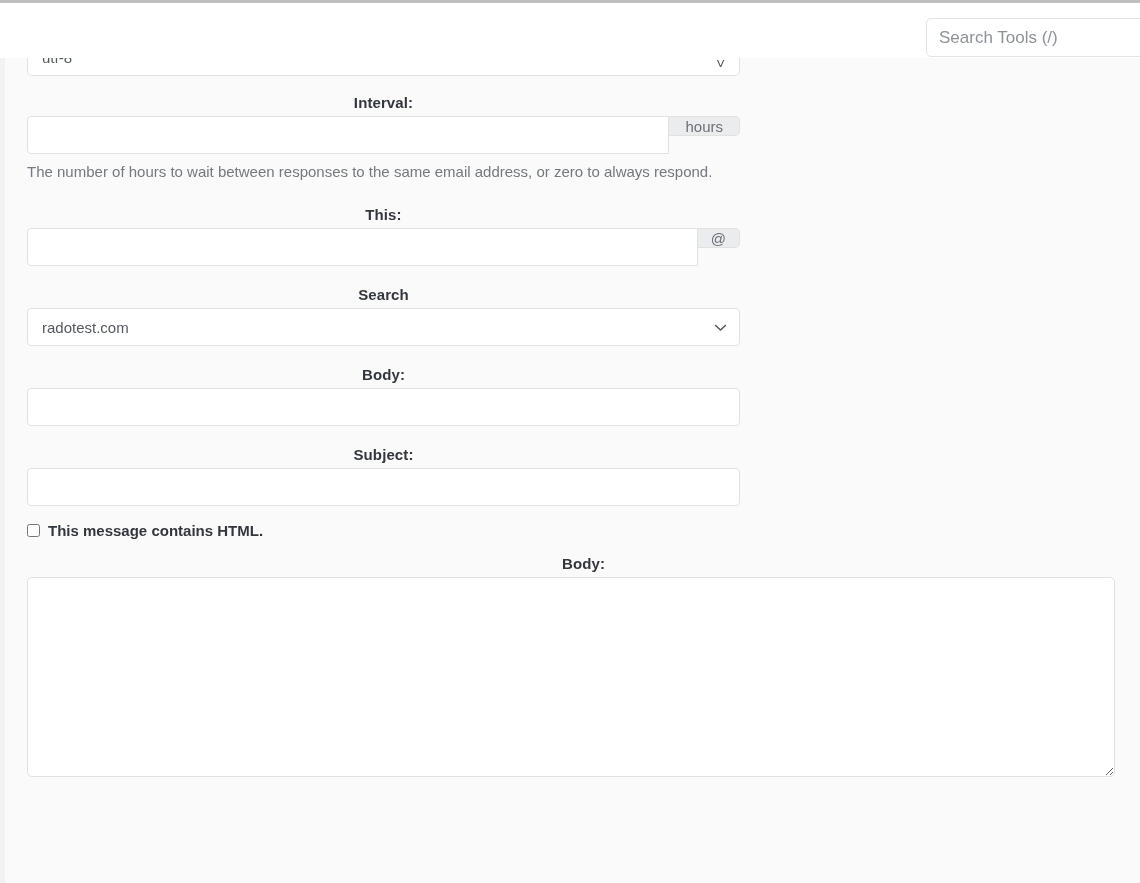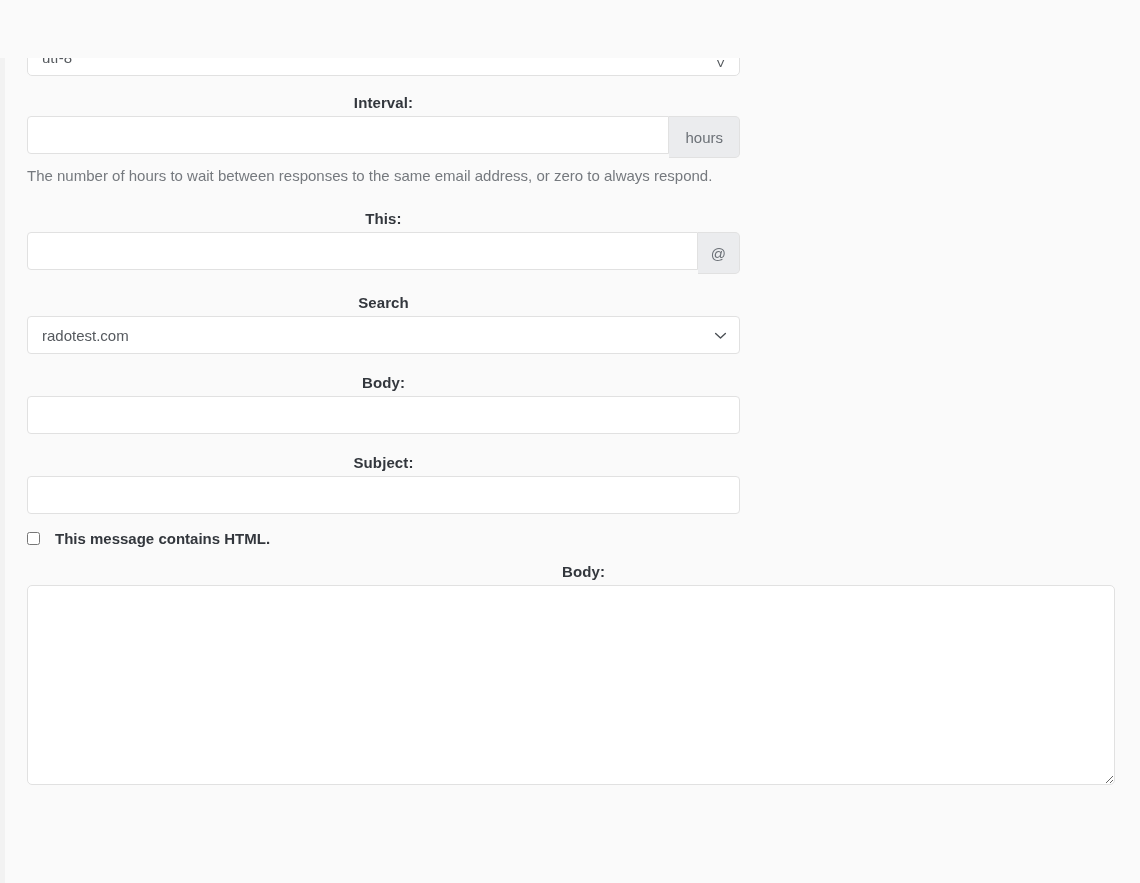--- a/index.html
+++ b/index.html
@@ -146,21 +146,21 @@
     border-top-right-radius: 0;
     border-bottom-right-radius: 0;
     flex: 1 1 auto;
     width: auto;
   }
   .addon {
     display: flex;
     align-items: center;
     justify-content: center;
     box-sizing: border-box;
-    height: 42px;
+    height: 20px;
     background: #ebecee;
     border: 1px solid #e1e1e1;
     border-left: none;
     border-top-right-radius: 5px;
     border-bottom-right-radius: 5px;
     font-size: 15px;
     color: #6c7177;
     padding: 0 16px;
     white-space: nowrap;
   }
@@ -192,21 +192,21 @@
     height: 38px;
     display: flex;
     align-items: center;
     pointer-events: none;
   }
 
   
   .check-row {
     display: flex;
     align-items: center;
-    gap: 15px;
+    gap: 8px;
     margin: 0;
   }
   .check-row input[type=checkbox] {
     width: 13px;
     height: 13px;
     margin: 0;
     accent-color: #ffffff;
   }
   .check-label {
     font-weight: bold;
@@ -232,20 +232,25 @@
   .sp-16 { height: 16px; }
   .sp-18 { height: 18px; }
   .sp-20 { height: 20px; }
   .sp-24 { height: 24px; }
 </style>
 </head>
 <body>
 
 <div class="page">
 
+  <div class="topbar">
+    <div class="search-wrap">
+      <input class="search-input" type="text" placeholder="Search Tools (/)" style="">
+    </div>
+  </div>
 
   <div class="content">
     <div class="inner">
 
       <div class="clipped-select-wrap">
         <div class="clipped-select">
           <span>utf-8</span>
           <span class="chev">˅</span>
         </div>
       </div>

